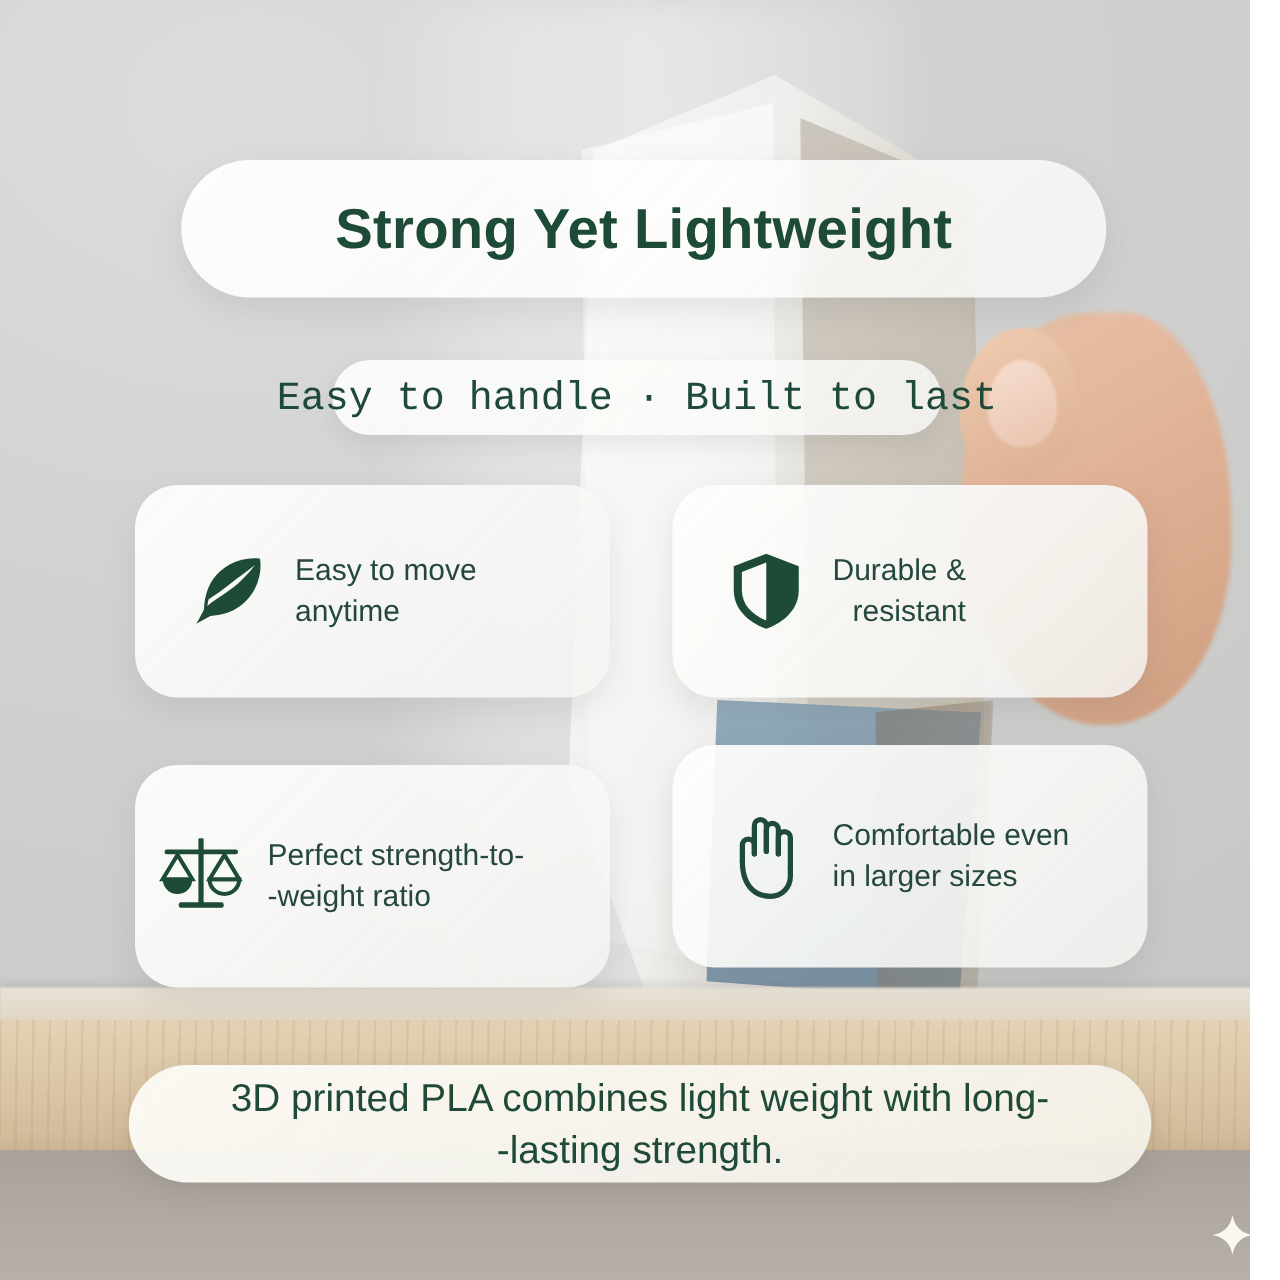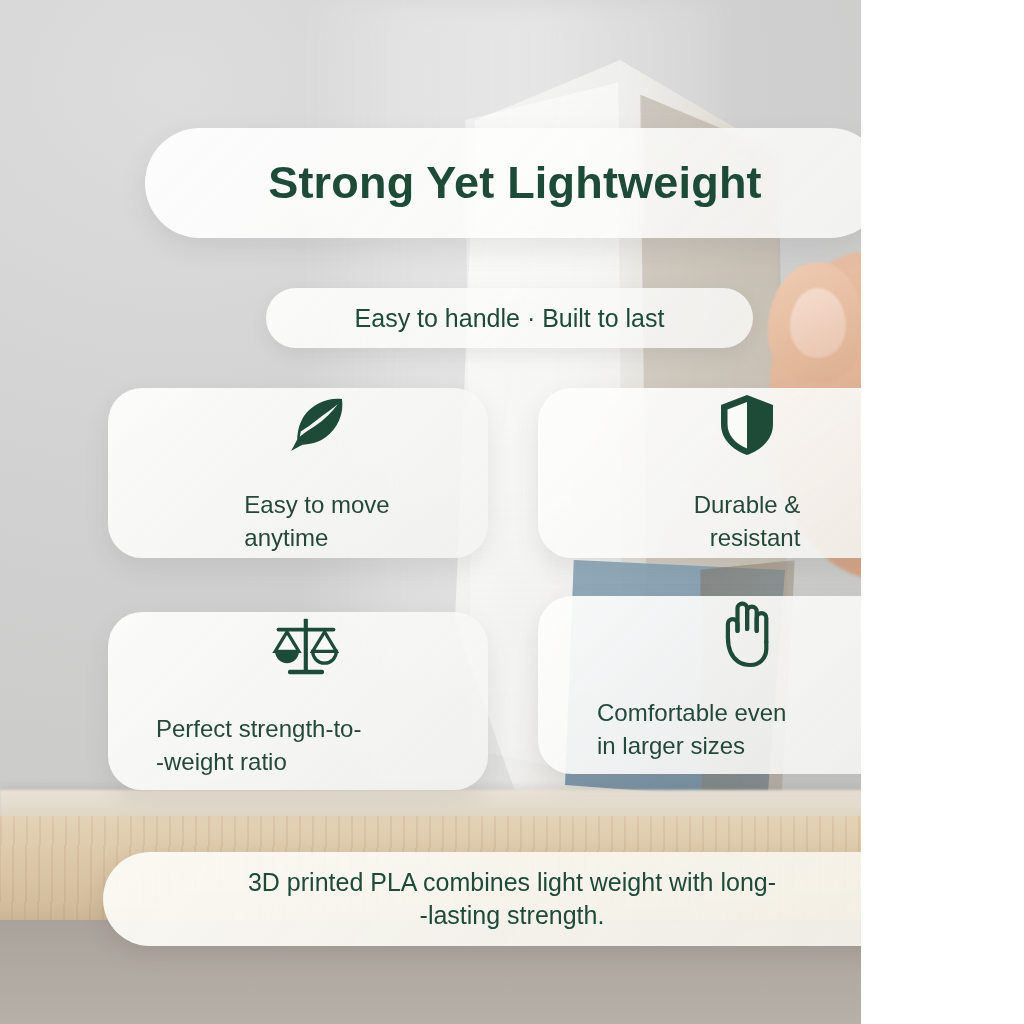--- a/index.html
+++ b/index.html
@@ -7,21 +7,21 @@
 
   html, body {
     width: 1024px;
     height: 1024px;
     overflow: hidden;
     font-family: "Liberation Sans", sans-serif;
   }
 
   #stage {
     position: relative;
-    width: 861px;
+    width: 1000px;
     height: 1024px;
     background: #d3d4d3;
     overflow: hidden;
   }
 
   
   .bg-wall {
     position: absolute; inset: 0;
     background:
       radial-gradient(120% 85% at 20% 8%, #dcdddc 0%, #d1d2d1 45%, #c8c9c7 100%);
@@ -162,35 +162,35 @@
 
   .pill-sub {
     position: absolute;
     left: 266px; top: 288px; width: 487px; height: 60px;
     border-radius: 32px;
     background: linear-gradient(135deg, rgba(253,253,252,.92), rgba(247,247,245,.84));
     box-shadow: 0 7px 18px rgba(90,90,90,.11);
     display: flex; align-items: center; justify-content: center;
   }
   .pill-sub .txt {
-    font-size: 25px;
+    font-size: 32px;
     color: #1f4a39;
     white-space: nowrap;
+    font-family: Liberation Mono, monospace;
   }
 
   .card {
     position: absolute;
     width: 380px; height: 170px;
     border-radius: 34px;
     background: linear-gradient(135deg, rgba(253,253,252,.95) 0%, rgba(248,248,246,.90) 60%, rgba(243,243,241,.86) 100%);
     box-shadow: 0 10px 24px rgba(90,90,90,.12);
     display: flex; align-items: center;
     padding-left: 38px;
-    gap: 26px;
-    flex-direction: column;
+    gap: 16px;
   }
   .card.c1 { left: 108px; top: 388px; }
   .card.c2 { left: 538px; top: 388px; text-align: right; }
   .card.c3 { left: 108px; top: 612px; height: 178px; padding-left: 16px; }
   .card.c4 { left: 538px; top: 596px; height: 178px; }
 
   .card .ic {
     flex: 0 0 auto;
     width: 74px; height: 74px;
     display: flex; align-items: center; justify-content: center;
@@ -210,21 +210,21 @@
   .banner {
     position: absolute;
     left: 103px; top: 852px; width: 818px; height: 94px;
     border-radius: 48px;
     background: linear-gradient(135deg, rgba(252,251,246,.95), rgba(246,244,236,.90));
     box-shadow: 0 8px 22px rgba(90,80,65,.14);
     display: flex; align-items: center; justify-content: center;
     text-align: center;
   }
   .banner .txt {
-    font-size: 25px;
+    font-size: 31px;
     line-height: 1.33;
     color: #1f4a39;
     white-space: pre-line;
   }
 </style>
 </head>
 <body>
 
 <div id="stage">
 

